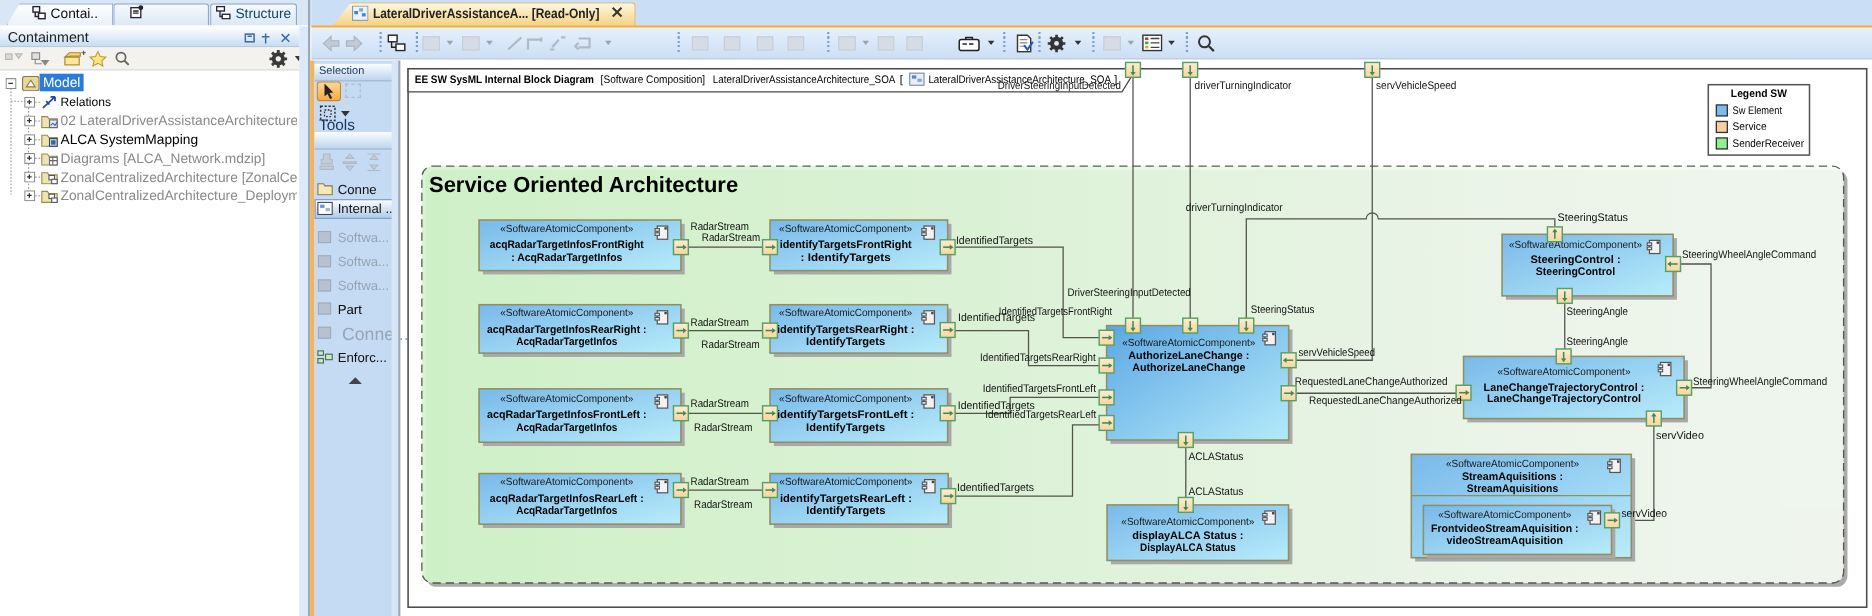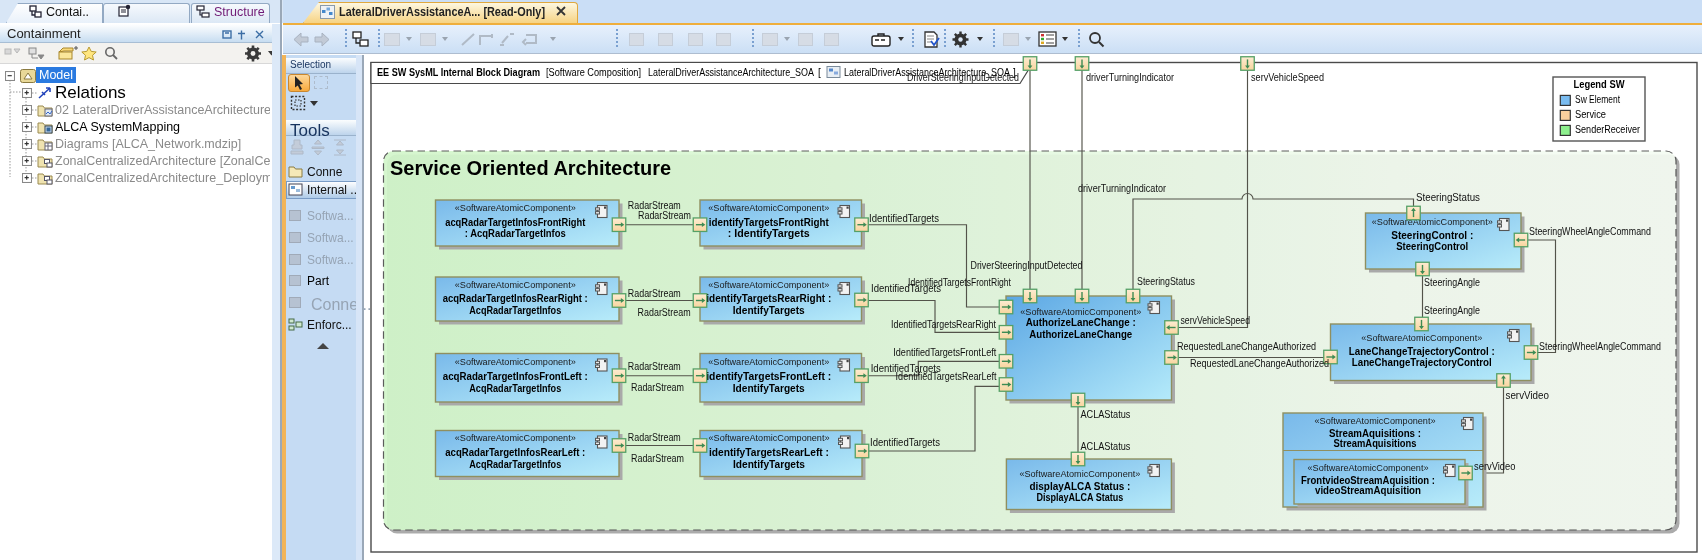--- a/index.html
+++ b/index.html
@@ -450,21 +450,21 @@
       </g>
     </svg>
   <div class="abs" style="left:133px;top:22px;font-size:17px;color:#111">Diagrams</div>
   <svg class="abs" style="left:196px;top:5px" width="15" height="13" viewBox="0 0 15 13">
       <g fill="#fff" stroke="#223" stroke-width="1.2">
         <rect x="1" y="1" width="7" height="4"></rect>
         <rect x="6" y="8" width="7" height="4"></rect>
       </g>
       <path d="M4 5 V10 H6" fill="none" stroke="#223" stroke-width="1.2"></path>
     </svg>
-  <div class="abs" style="left:214px;top:5px;font-size:12.5px;color:#701a75">Structure</div>
+  <div class="abs" style="left:214px;top:5px;font-size:12.5px;color:#0c4a6e">Structure</div>
 
   <div class="abs" style="left:0;top:24px;width:272px;height:19px;background:linear-gradient(#ffffff,#c7ddf1);border-bottom:1px solid #a8bed4"></div>
   <div class="abs" style="left:7px;top:26px;font-size:13px;color:#222">Containment</div>
   <svg class="abs" style="left:222px;top:29px" width="44" height="11" viewBox="0 0 44 11" fill="none" stroke="#3c6ea5" stroke-width="1.4">
       <rect x="1" y="2" width="8" height="7"></rect>
       <path d="M3 4 h4 M16 4.5 h7 M19.5 1.5 v6 M19.5 7.5 v3"></path>
       <path d="M34 2 l7 7 M41 2 l-7 7"></path>
     </svg>
 
   <div class="abs" style="left:0;top:43px;width:272px;height:21px;background:#f3f2ef;border-bottom:1px solid #d8d8d8"></div>
@@ -516,21 +516,21 @@
       <path d="M8 4 L12 10 H4 Z" fill="#fff" stroke="#8a7a40"></path>
     </svg>
     <div class="abs" style="left:36px;top:67.0px;height:16px;padding:0 3px;background:#2a7ae0;color:#fff;font-size:12.5px;line-height:16px">Model</div>
     <svg class="abs" style="left:21.5px;top:87.8px" width="10" height="10" viewBox="0 0 9.6 9.6">
       <rect x="0.5" y="0.5" width="8.6" height="8.6" fill="#fff" stroke="#888"></rect>
       <path d="M2.5 4.5 H6.5 M4.5 2.5 V6.5" stroke="#333" stroke-width="1.1"></path>
     </svg>
     <svg class="abs" style="left:37px;top:85.6px" width="16" height="14" viewBox="0 0 16 14">
       <path d="M2 12 L13 2 M13 2 l-4 0 M13 2 l0 4 M5 6 l3 3" stroke="#2244bb" stroke-width="1.6" fill="none"></path>
     </svg>
-    <div class="abs" style="left:55px;top:84.6px;width:215px;height:16px;overflow:hidden;white-space:nowrap;color:#000;font-size:17px;line-height:16px">Relations</div>
+    <div class="abs" style="left:55px;top:84.6px;width:215px;height:16px;overflow:hidden;white-space:nowrap;color:#000;font-size:11px;line-height:16px">Relations</div>
     <svg class="abs" style="left:21.5px;top:104.9px" width="10" height="10" viewBox="0 0 9.6 9.6">
       <rect x="0.5" y="0.5" width="8.6" height="8.6" fill="#fff" stroke="#888"></rect>
       <path d="M2.5 4.5 H6.5 M4.5 2.5 V6.5" stroke="#333" stroke-width="1.1"></path>
     </svg>
     <svg class="abs" style="left:37px;top:102.7px" width="16" height="14" viewBox="0 0 16 14">
       <path d="M1 3 h5 l1.5 2 H15 V13 H1 Z" fill="#efe3b0" stroke="#9a8a50"></path>
       <rect x="8" y="6" width="7" height="7" fill="#dfe8f0" stroke="#667"></rect>
       <path d="M9 11 l2 -2 2 2 2 -3" stroke="#36c" fill="none"></path>
     </svg>
     <div class="abs" style="left:55px;top:101.7px;width:215px;height:16px;overflow:hidden;white-space:nowrap;color:#8a8a8a;font-size:12.5px;line-height:16px">02 LateralDriverAssistanceArchitecture [0</div>
@@ -680,21 +680,21 @@
     </svg>
     <div class="abs" style="left:28px;top:21px;width:14px;height:13px;border:1.5px dashed #aebccc"></div>
     <svg class="abs" style="left:4px;top:40px" width="16" height="16" viewBox="0 0 16 16">
       <g fill="none" stroke="#333" stroke-width="1.4" stroke-dasharray="2,1.6">
         <rect x="1.5" y="1.5" width="13" height="13"></rect>
       </g>
       <rect x="5" y="5" width="6" height="6" fill="none" stroke="#333" stroke-width="1.2" stroke-dasharray="1.6,1.4"></rect>
     </svg>
     <div class="abs" style="left:24px;top:46px;width:0;height:0;border-left:4px solid transparent;border-right:4px solid transparent;border-top:5px solid #333"></div>
     <div class="abs" style="left:0;top:65px;width:76px;height:16px;background:linear-gradient(#fbfdfe,#bdd4ec);border-bottom:1px solid #9ab2cc"></div>
-    <div class="abs" style="left:4px;top:66px;font-size:17px;color:#17335e">Tools</div>
+    <div class="abs" style="left:4px;top:50px;font-size:14px;color:#17335e">Tools</div>
     <svg class="abs" style="left:3px;top:84px" width="62" height="17" viewBox="0 0 62 17">
       <g fill="#c3ccd9" stroke="#aeb9c8" stroke-width="1">
         <path d="M5 1 h6 v5 h2 v4 H3 V6 h2 z M2 12 h12 v3 H2 z"></path>
         <path d="M29 1 l3.5 4 h-7 z M29 16 l3.5 -4 h-7 z M23 8 h12 v1.5 H23 z"></path>
         <path d="M51 2 l3.5 4 h-7 z M51 15 l3.5 -4 h-7 z M45 1 h12 M45 16 h12" fill="#c3ccd9"></path>
       </g>
     </svg>
     <svg class="abs" style="left:2px;top:110px" width="15" height="13" viewBox="0 0 15 13">
       <path d="M1 2 h5 l1.5 2 H14 V12 H1 Z" fill="#f5e9b8" stroke="#8a7a40"></path>
     </svg>

